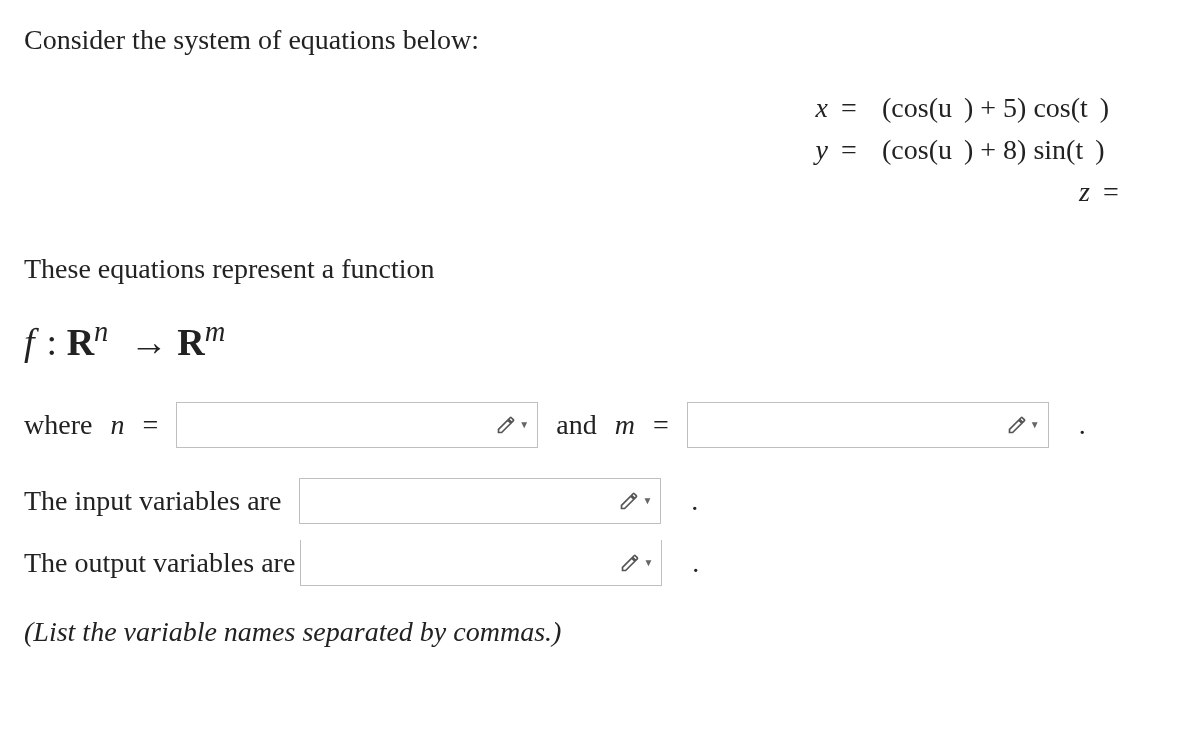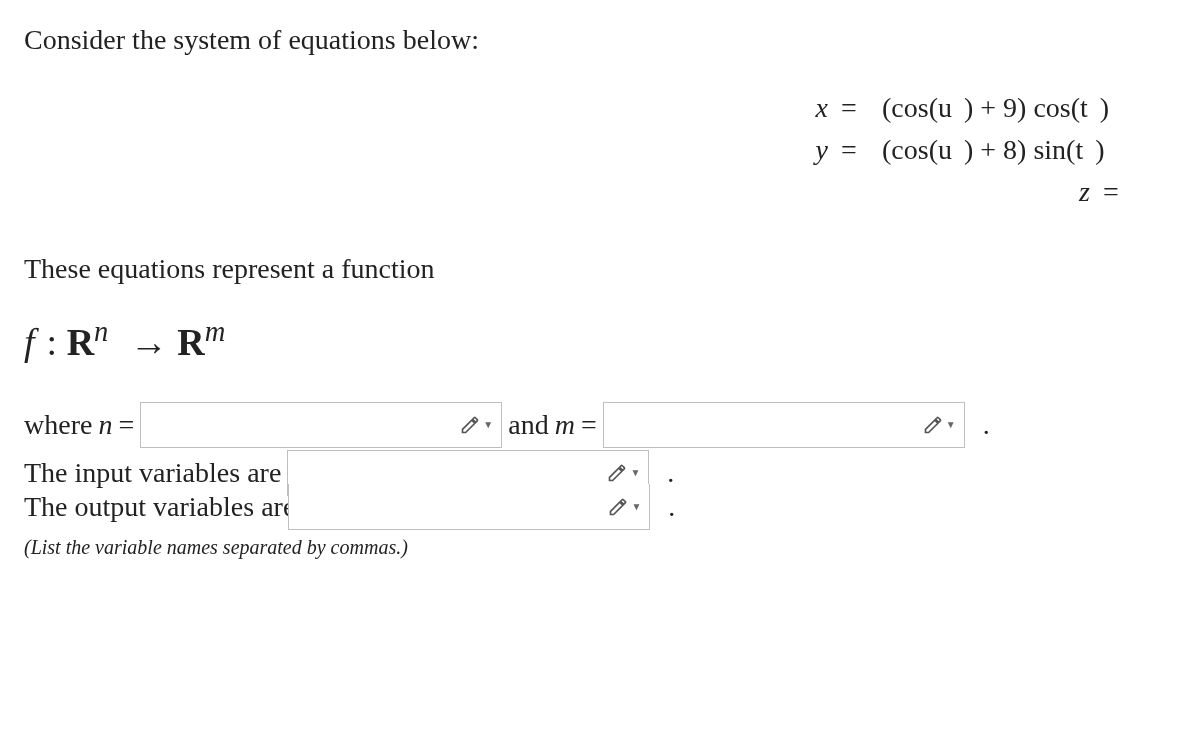--- a/index.html
+++ b/index.html
@@ -72,22 +72,22 @@
     .function-notation .sup {
       font-size: 0.75em;
       vertical-align: super;
       font-style: italic;
       font-weight: normal;
     }
     .inline-row {
       display: flex;
       align-items: center;
       flex-wrap: wrap;
-      gap: 6px;
-      margin-bottom: 2px;
+      gap: 18px;
+      margin-bottom: 30px;
       line-height: 1.6;
     }
     .math-var {
       font-style: italic;
       font-family: 'Times New Roman', serif;
     }
     .answer-box {
       display: inline-flex;
       align-items: center;
       justify-content: flex-end;
@@ -118,37 +118,37 @@
     .caret-down {
       font-size: 10px;
       color: #666;
       margin-left: 1px;
     }
     .punct {
       margin-left: 12px;
     }
     .hint {
       font-style: italic;
-      font-size: 20px;
+      font-size: 28px;
       margin-top: 6px;
     }
     .stacked-boxes .answer-box {
       border-top: none;
     }
   </style>
 </head>
 <body>
 
 <div class="prompt-line">Consider the system of equations below:</div>
 
 <div class="equations-block">
   <div class="eq-row">
     <span class="eq-var">x</span>
     <span class="eq-eq">=</span>
-    <span class="eq-rhs"><span class="rm">(cos(</span><span>u</span><span class="rm">) + 9) cos(</span><span>t</span><span class="rm">)</span></span>
+    <span class="eq-rhs"><span class="rm">(cos(</span><span>u</span><span class="rm">) + 5) cos(</span><span>t</span><span class="rm">)</span></span>
   </div>
   <div class="eq-row">
     <span class="eq-var">y</span>
     <span class="eq-eq">=</span>
     <span class="eq-rhs"><span class="rm">(cos(</span><span>u</span><span class="rm">) + 8) sin(</span><span>t</span><span class="rm">)</span></span>
   </div>
   <div class="eq-row">
     <span class="eq-var">z</span>
     <span class="eq-eq">=</span>
   </div>

